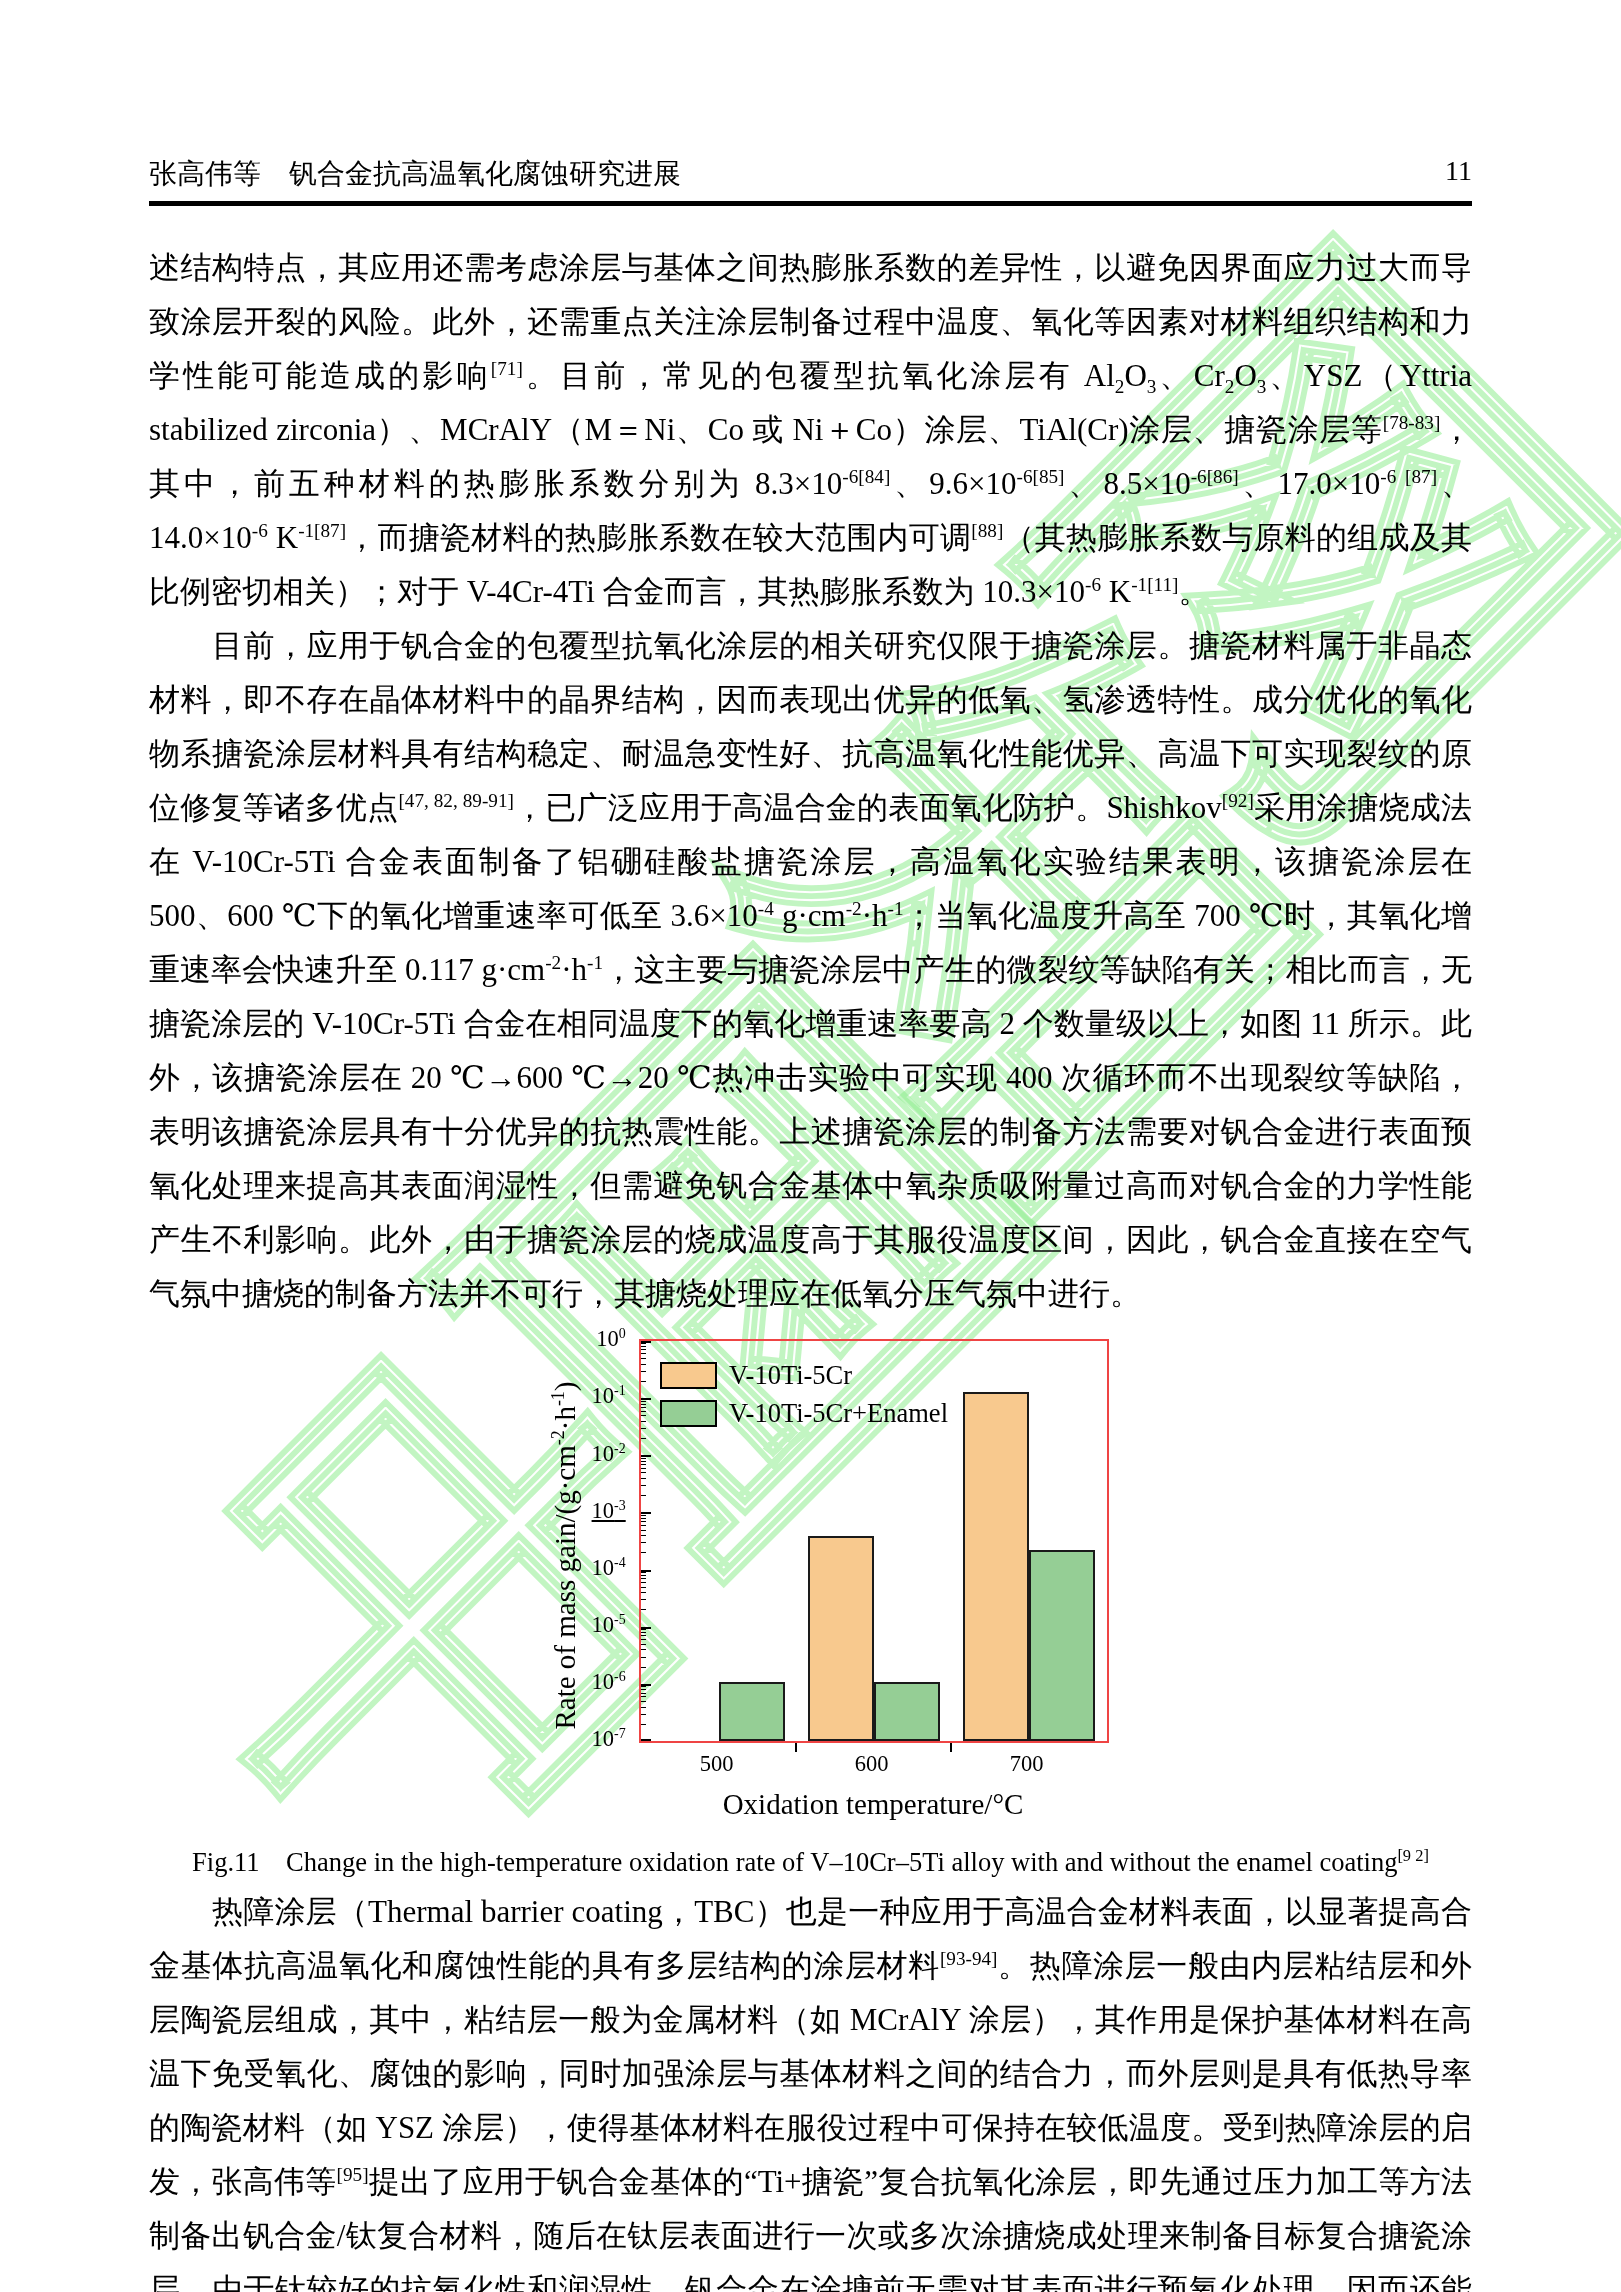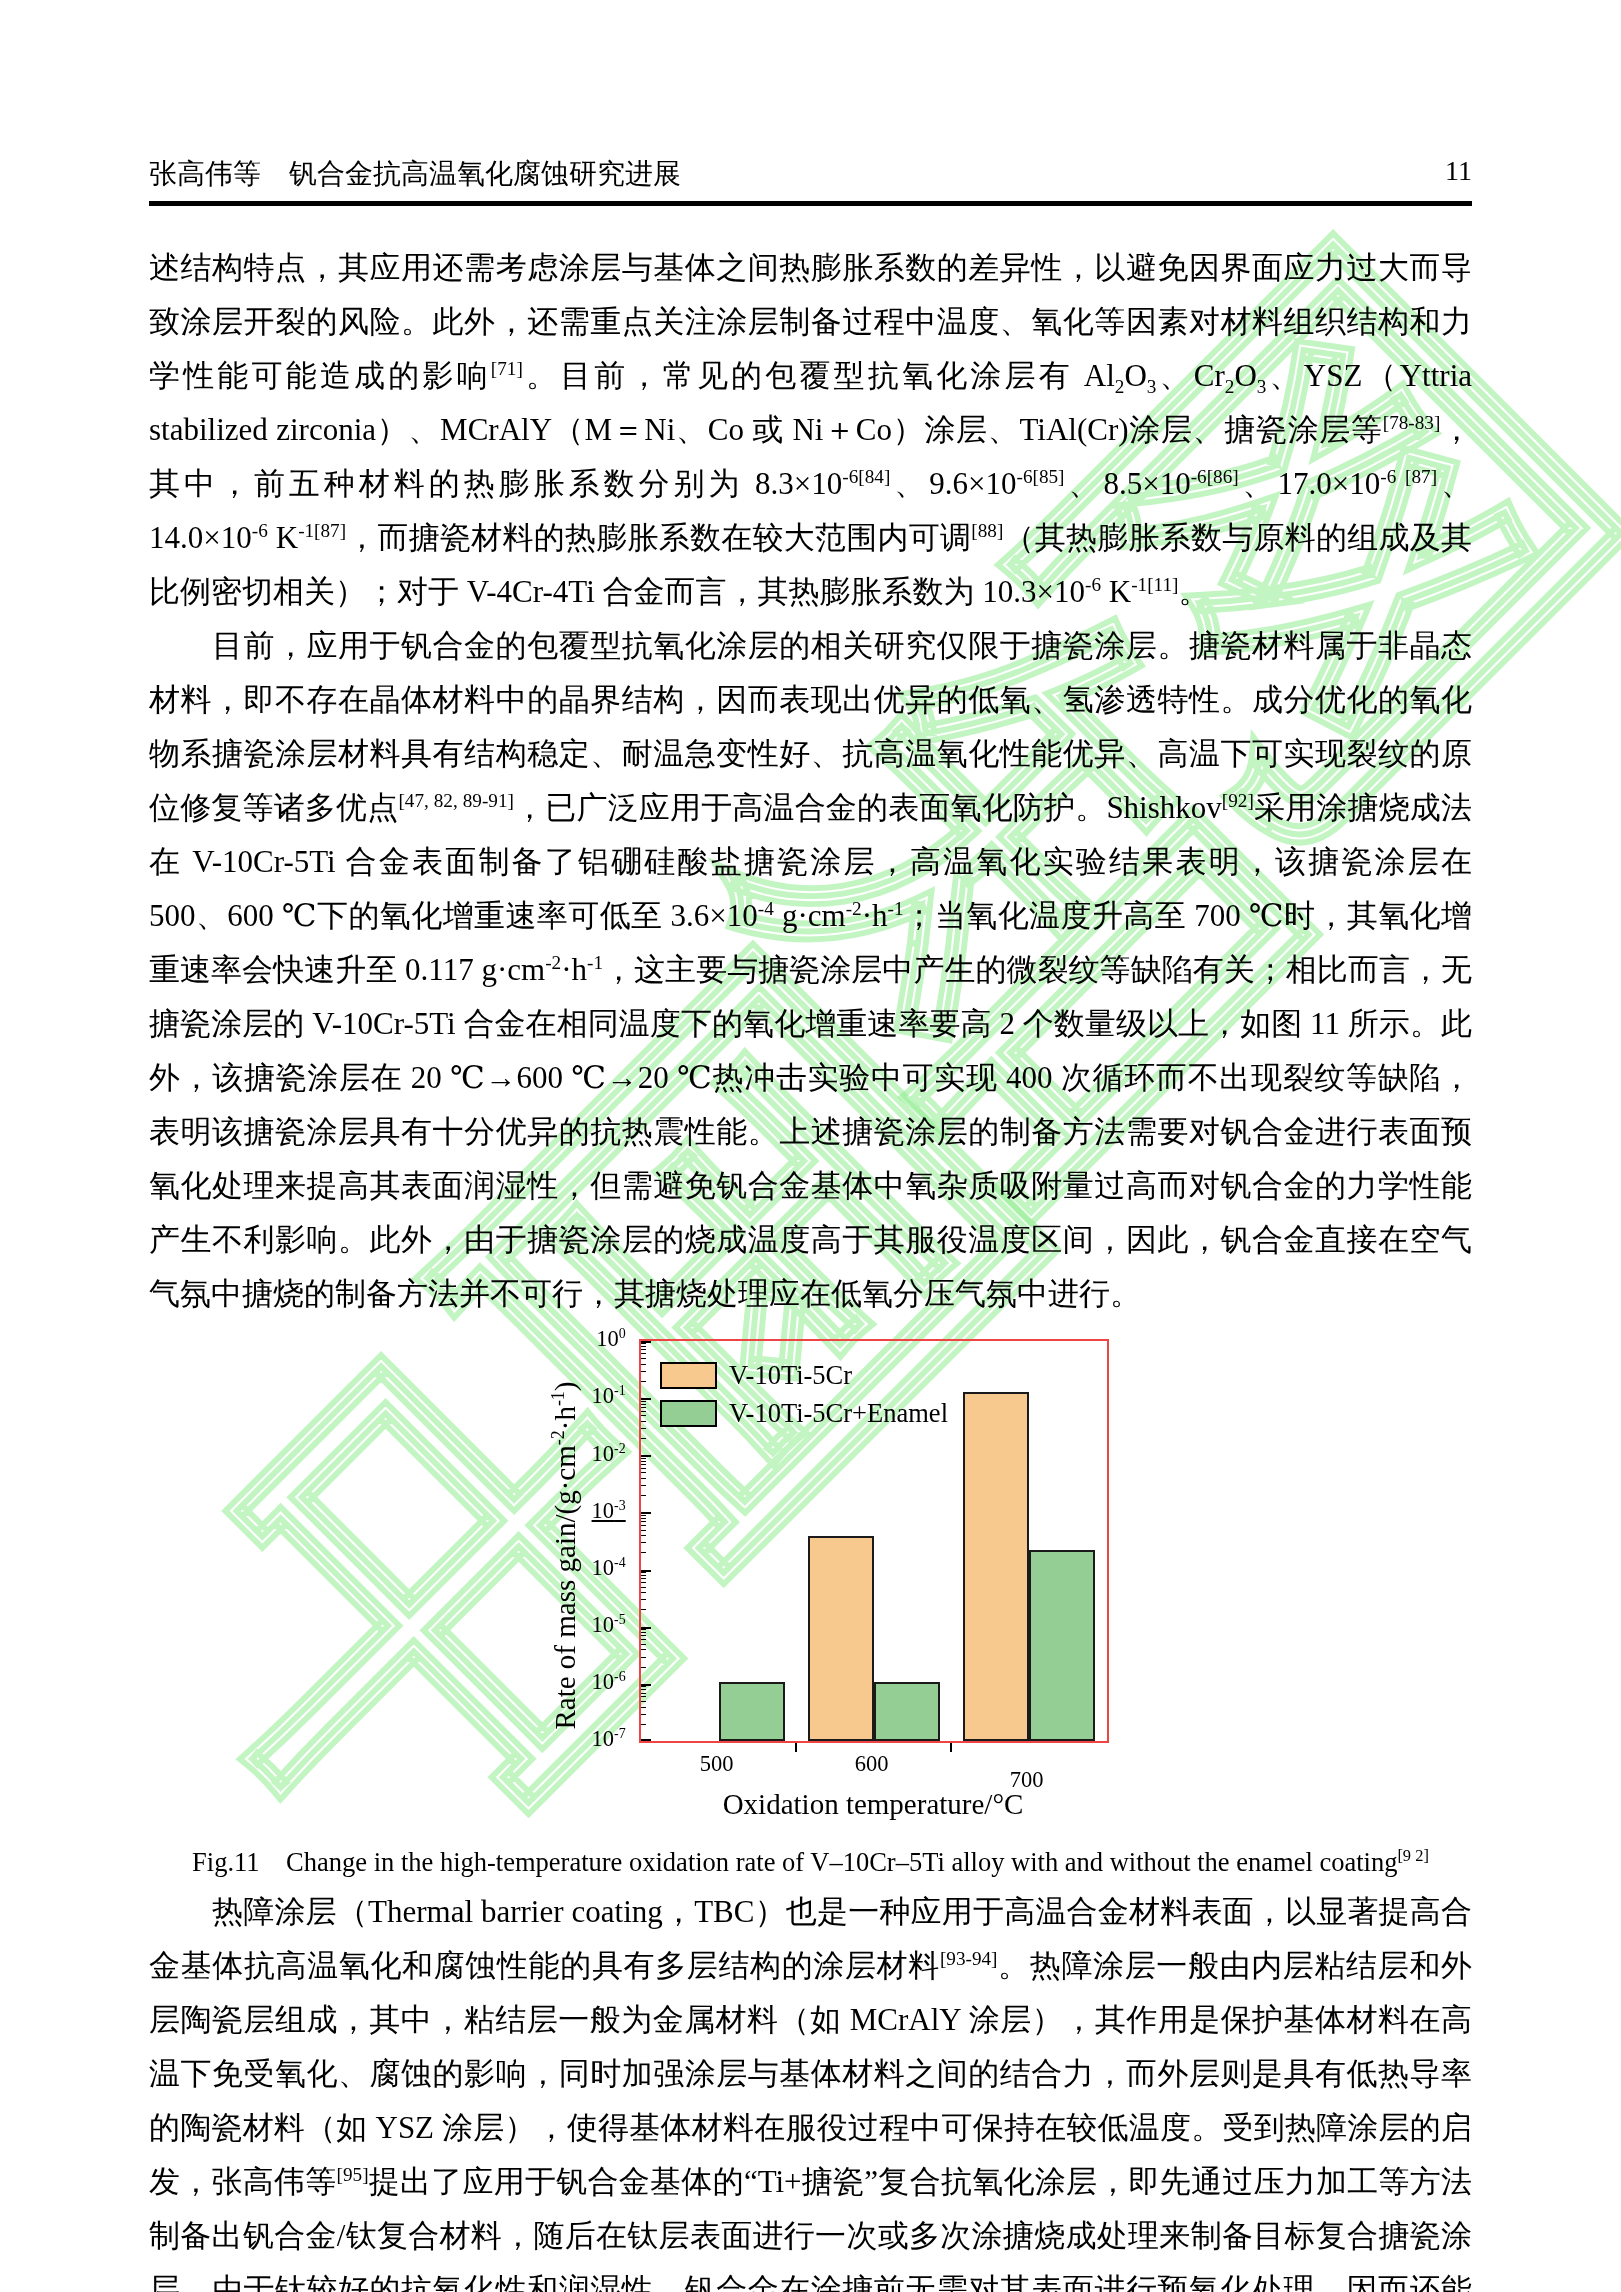--- a/index.html
+++ b/index.html
@@ -171,21 +171,21 @@
             <div class="tick-x" style="left: 309px; bottom: -11.8px;"></div>
             <div class="bar" style="left: 78px; width: 66px; height: 59px; background: rgb(149, 206, 149);"></div>
             <div class="bar" style="left: 167px; width: 66px; height: 205px; background: rgb(248, 201, 142);"></div>
             <div class="bar" style="left: 233px; width: 66px; height: 59px; background: rgb(149, 206, 149);"></div>
             <div class="bar" style="left: 322px; width: 66px; height: 349px; background: rgb(248, 201, 142);"></div>
             <div class="bar" style="left: 388px; width: 66px; height: 191px; background: rgb(149, 206, 149);"></div>
           </div>
         <div id="xticklabels">
             <div class="xtick-label" style="left: 161px;">500</div>
             <div class="xtick-label" style="left: 316px;">600</div>
-            <div class="xtick-label" style="left: 471px; margin-top: 16px;">700</div>
+            <div class="xtick-label" style="left: 471px;">700</div>
           </div>
         <div class="xlabel">Oxidation temperature/°C</div>
       </div>
       <figcaption>
         <div class="cap-en">Fig.11　Change in the high-temperature oxidation rate of V–10Cr–5Ti alloy with and without the enamel coating<sup>[9 2]</sup></div>
       </figcaption>
     </figure>
 
     <p class="ind">热障涂层（Thermal barrier coating，TBC）也是一种应用于高温合金材料表面，以显著提高合金基体抗高温氧化和腐蚀性能的具有多层结构的涂层材料<sup>[93-94]</sup>。热障涂层一般由内层粘结层和外层陶瓷层组成，其中，粘结层一般为金属材料（如 MCrAlY 涂层），其作用是保护基体材料在高温下免受氧化、腐蚀的影响，同时加强涂层与基体材料之间的结合力，而外层则是具有低热导率的陶瓷材料（如 YSZ 涂层），使得基体材料在服役过程中可保持在较低温度。受到热障涂层的启发，张高伟等<sup>[95]</sup>提出了应用于钒合金基体的“Ti+搪瓷”复合抗氧化涂层，即先通过压力加工等方法制备出钒合金/钛复合材料，随后在钛层表面进行一次或多次涂搪烧成处理来制备目标复合搪瓷涂层。由于钛较好的抗氧化性和润湿性，钒合金在涂搪前无需对其表面进行预氧化处理，因而还能避免将氧杂质引入钒合金基体。</p>
 

